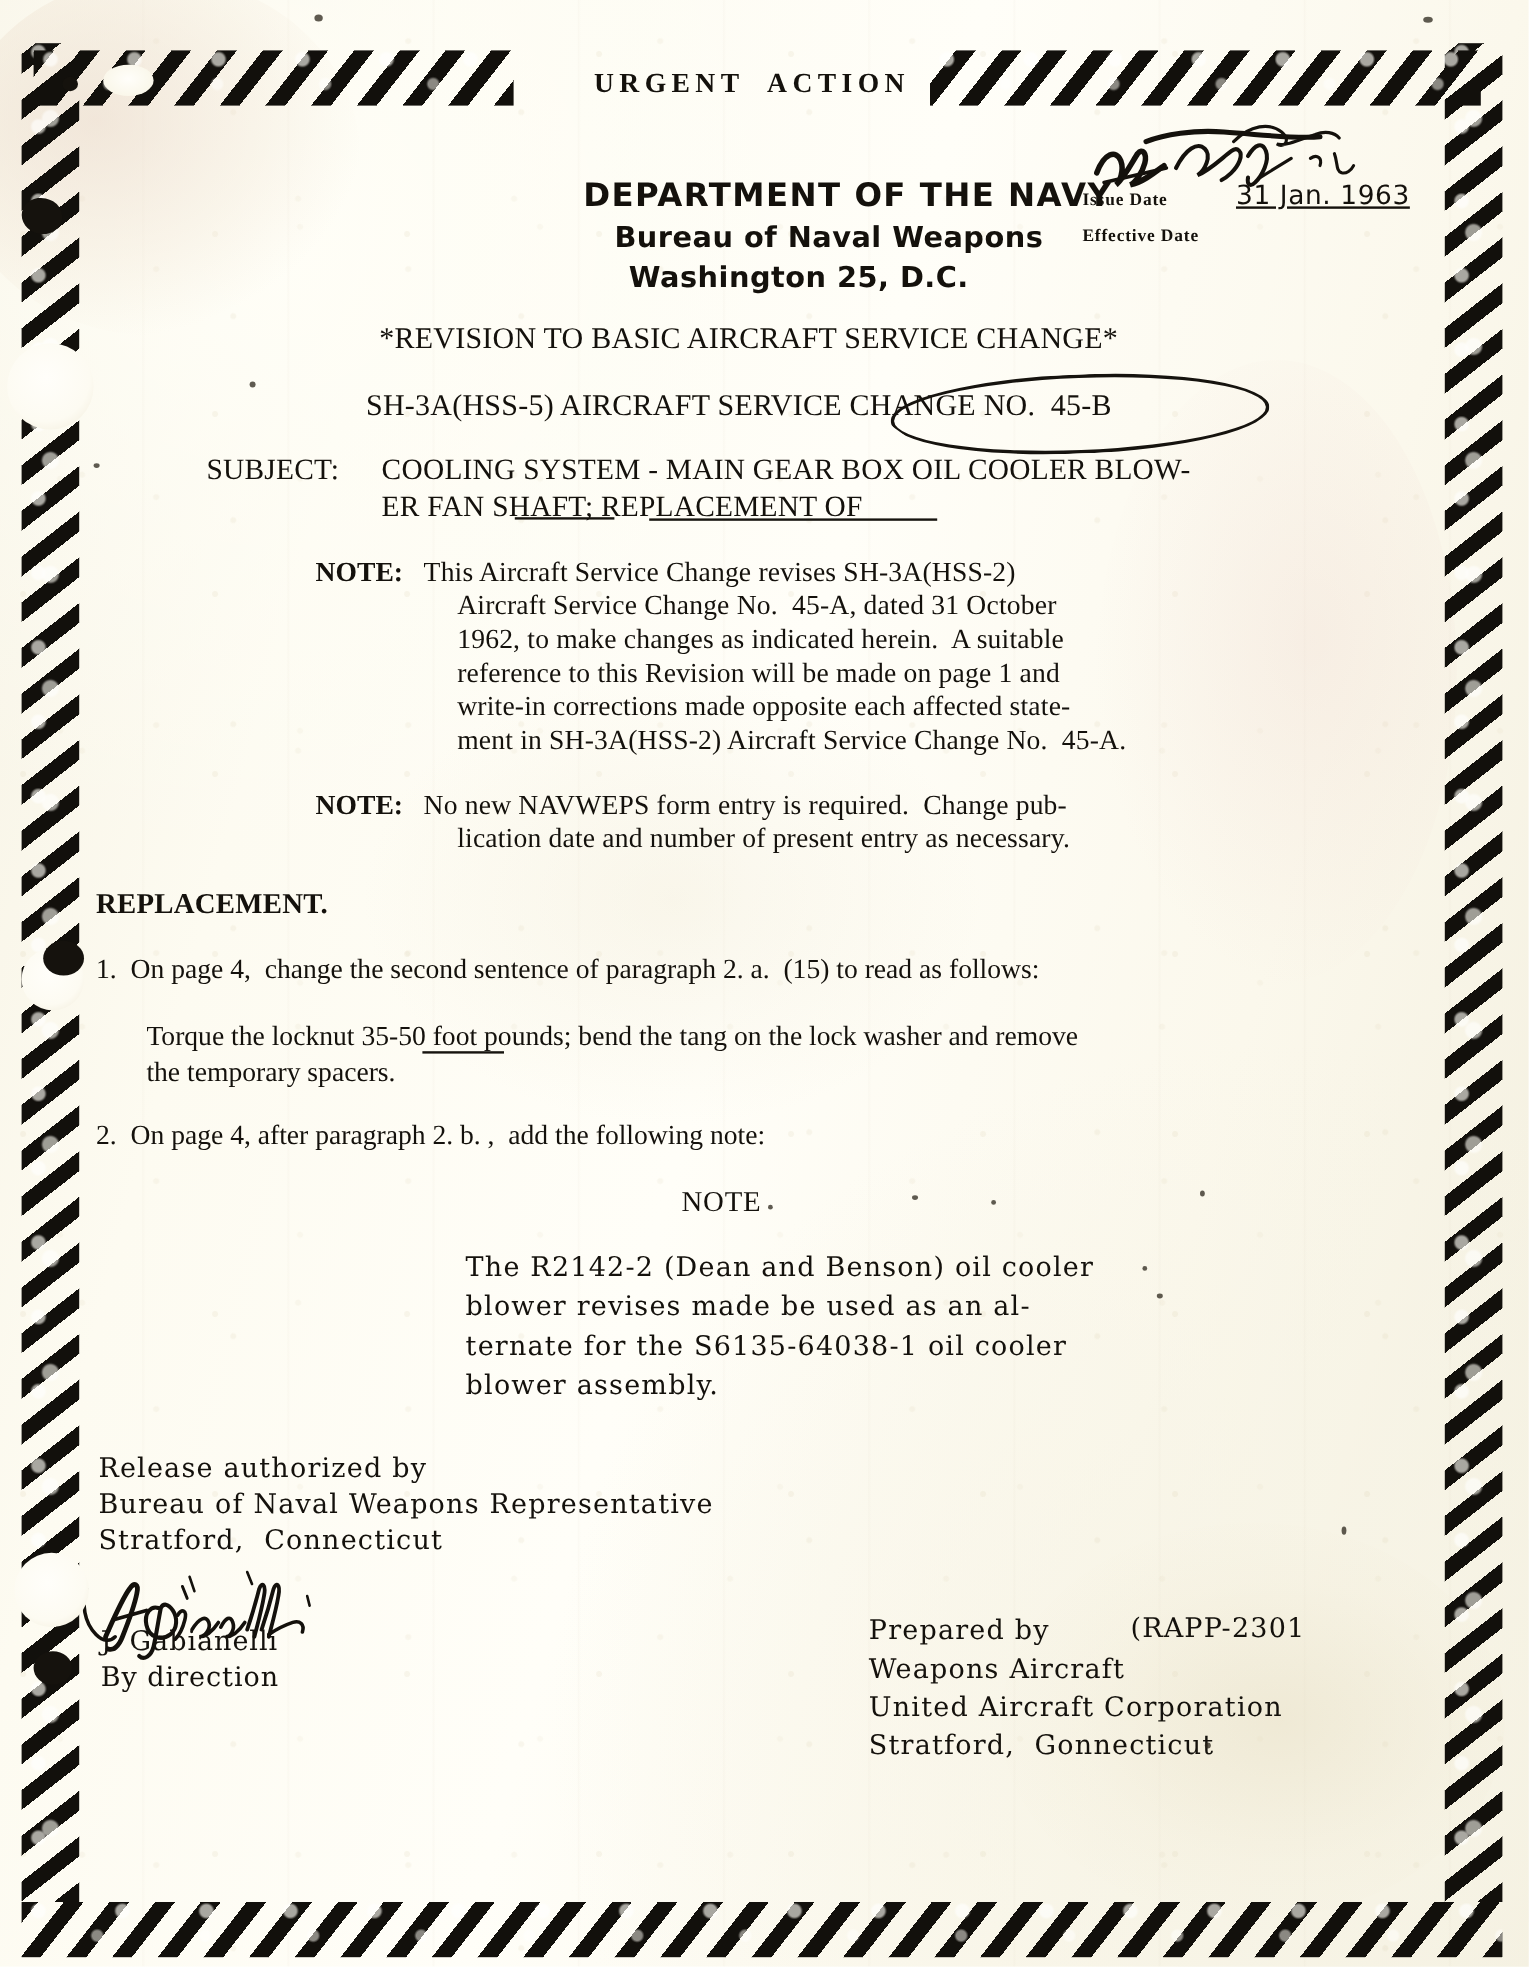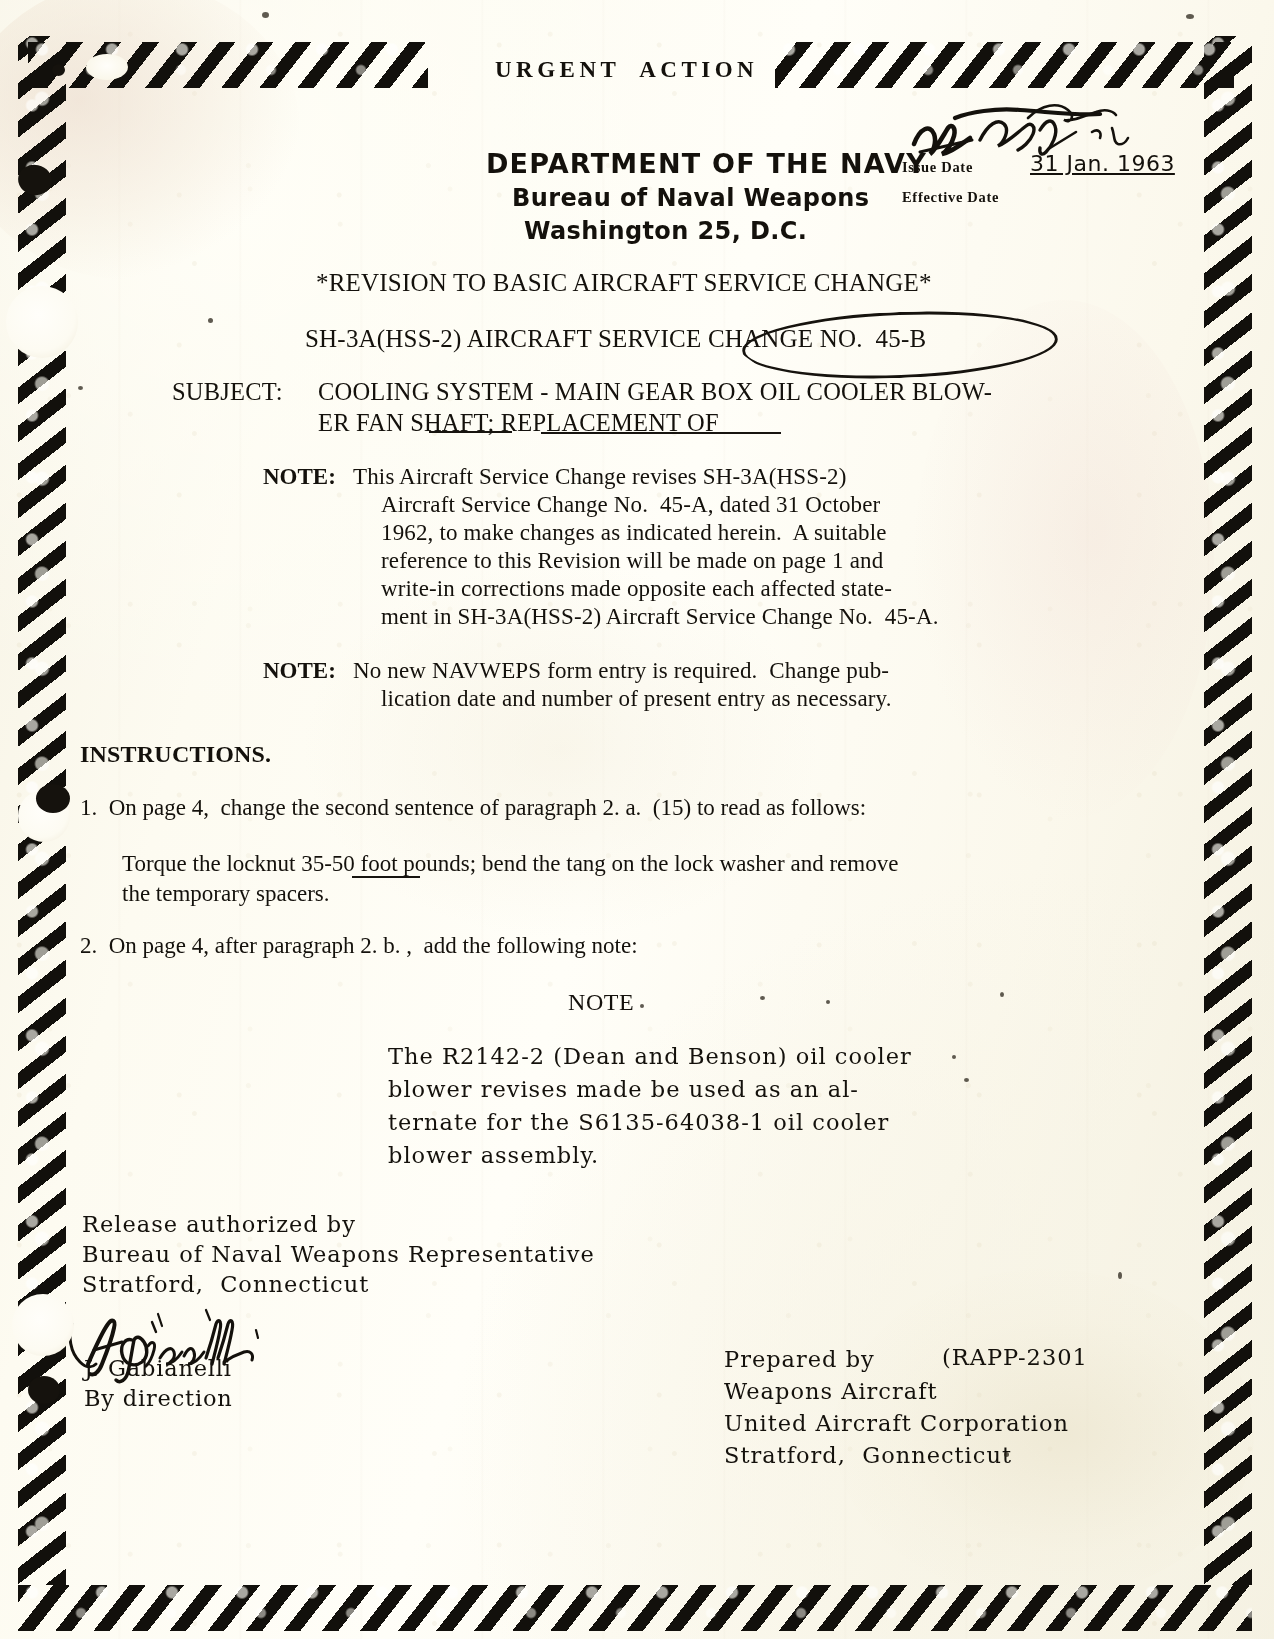--- a/index.html
+++ b/index.html
@@ -323,42 +323,42 @@
         <path d="M20 56 L72 44" stroke="#14110c" stroke-width="3" stroke-linecap="round"></path>
         <path d="M80 44 C88 28, 98 22, 104 28 C110 34, 104 46, 98 50 C108 46, 118 36, 126 30 C131 26, 136 30, 133 38 C130 46, 122 52, 118 54" stroke="#14110c" stroke-width="3.4" stroke-linecap="round" fill="none"></path>
         <path d="M140 34 C146 24, 152 22, 155 30 C158 38, 152 50, 146 56 C142 60, 139 58, 140 52" stroke="#14110c" stroke-width="3.4" stroke-linecap="round" fill="none"></path>
         <path d="M150 52 L176 36" stroke="#14110c" stroke-width="2.6" stroke-linecap="round"></path>
         <path d="M192 36 C198 32, 202 36, 200 42" stroke="#14110c" stroke-width="2.6" stroke-linecap="round" fill="none"></path>
         <path d="M212 32 C215 40, 213 46, 218 48 C222 49, 226 46, 228 42" stroke="#14110c" stroke-width="2.6" stroke-linecap="round" fill="none"></path>
       </svg>
     </div>
 
     <div class="t rev">*REVISION TO BASIC AIRCRAFT SERVICE CHANGE*</div>
-    <div class="t ascno">SH-3A(HSS-2) AIRCRAFT SERVICE CHANGE NO.  45-B</div>
+    <div class="t ascno">SH-3A(HSS-5) AIRCRAFT SERVICE CHANGE NO.  45-B</div>
     <div class="circle-ann"></div>
 
     <div class="t subj-lbl">SUBJECT:</div>
     <div class="t subj-l1">COOLING SYSTEM - MAIN GEAR BOX OIL COOLER BLOW-</div>
     <div class="t subj-l2">ER FAN SHAFT; REPLACEMENT OF</div>
     <div class="uline ul-shaft"></div>
     <div class="uline ul-replace"></div>
 
     <div class="t note-lbl  n1-lbl">NOTE:</div>
     <div class="t note-body n1l1">This Aircraft Service Change revises SH-3A(HSS-2)</div>
     <div class="t note-body n1l2">Aircraft Service Change No.  45-A, dated 31 October</div>
     <div class="t note-body n1l3">1962, to make changes as indicated herein.  A suitable</div>
     <div class="t note-body n1l4">reference to this Revision will be made on page 1 and</div>
     <div class="t note-body n1l5">write-in corrections made opposite each affected state-</div>
     <div class="t note-body n1l6">ment in SH-3A(HSS-2) Aircraft Service Change No.  45-A.</div>
 
     <div class="t note-lbl  n2-lbl">NOTE:</div>
     <div class="t note-body n2l1">No new NAVWEPS form entry is required.  Change pub-</div>
     <div class="t note-body n2l2">lication date and number of present entry as necessary.</div>
 
-    <div class="t instr">INSTRUCTIONS.</div>
+    <div class="t instr">REPLACEMENT.</div>
     <div class="t i1">1.  On page 4,  change the second sentence of paragraph 2. a.  (15) to read as follows:</div>
     <div class="t i1t1">Torque the locknut 35-50 foot pounds; bend the tang on the lock washer and remove</div>
     <div class="t i1t2">the temporary spacers.</div>
     <div class="uline ul-torque"></div>
     <div class="t i2">2.  On page 4, after paragraph 2. b. ,  add the following note:</div>
 
     <div class="t note-hdr">NOTE</div>
     <div class="t mono nb1">The R2142-2 (Dean and Benson) oil cooler</div>
     <div class="t mono nb2">blower revises made be used as an al-</div>
     <div class="t mono nb3">ternate for the S6135-64038-1 oil cooler</div>

